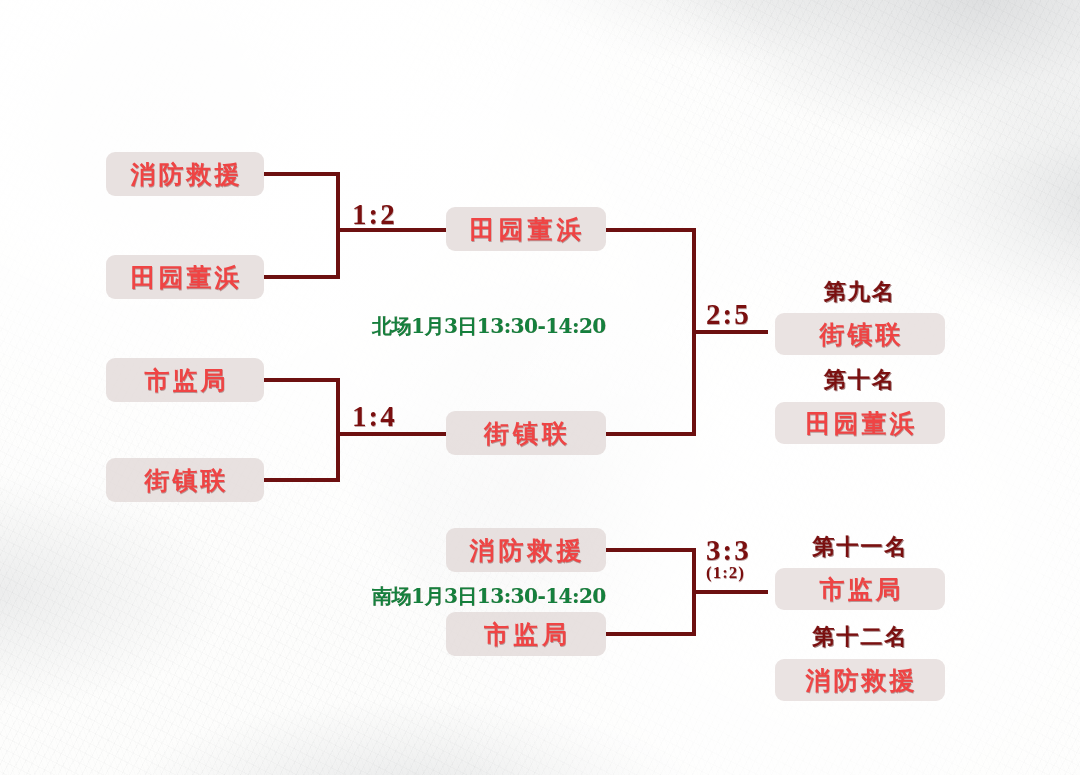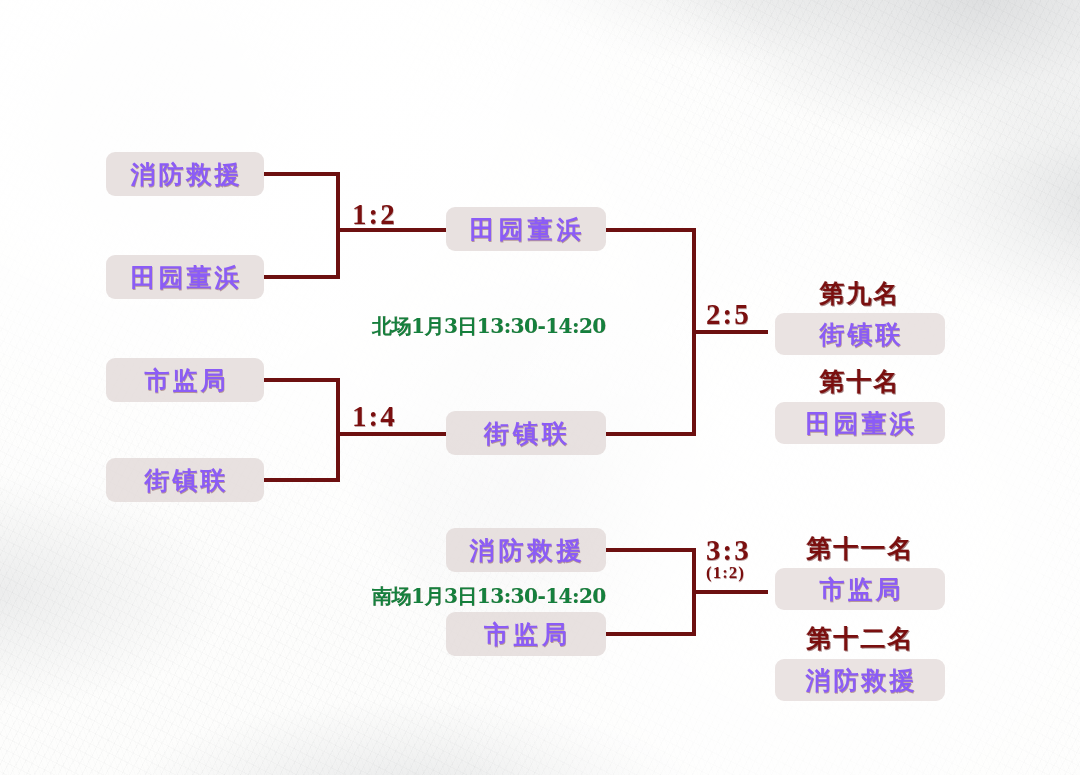--- a/index.html
+++ b/index.html
@@ -85,21 +85,21 @@
   }
 
   
   .chip {
     position: absolute;
     background: rgba(226,216,215,.78);
     border-radius: 9px;
     display: flex;
     align-items: center;
     justify-content: center;
-    color: #8b5cf6;
+    color: #ef4444;
     font-family: "DejaVu Serif", "Liberation Serif", serif;
     font-weight: 700;
     font-size: 25px;
     letter-spacing: 3px;
     text-indent: 3px;
     white-space: nowrap;
     text-shadow: 0.5px 0.5px 0 rgba(90,12,12,.35);
   }
   .chip.round2 { font-size: 25px; letter-spacing: 4px; }
   .chip.result { background: rgba(228,219,218,.78); }
@@ -133,21 +133,21 @@
     letter-spacing: -0.5px;
     text-shadow: 0.4px 0.4px 0 rgba(90,12,12,.3);
   }
 
   
   .rank {
     position: absolute;
     color: #7a0f0f;
     font-family: "DejaVu Sans", "Liberation Sans", sans-serif;
     font-weight: 700;
-    font-size: 25px;
+    font-size: 22px;
     letter-spacing: 2px;
     white-space: nowrap;
     text-align: center;
     text-shadow: 1px 1px 0 rgba(75,6,6,.5), -0.5px -0.5px 0 rgba(110,16,16,.35);
   }
 
   
   .ln {
     position: absolute;
     background: #6d1010;

